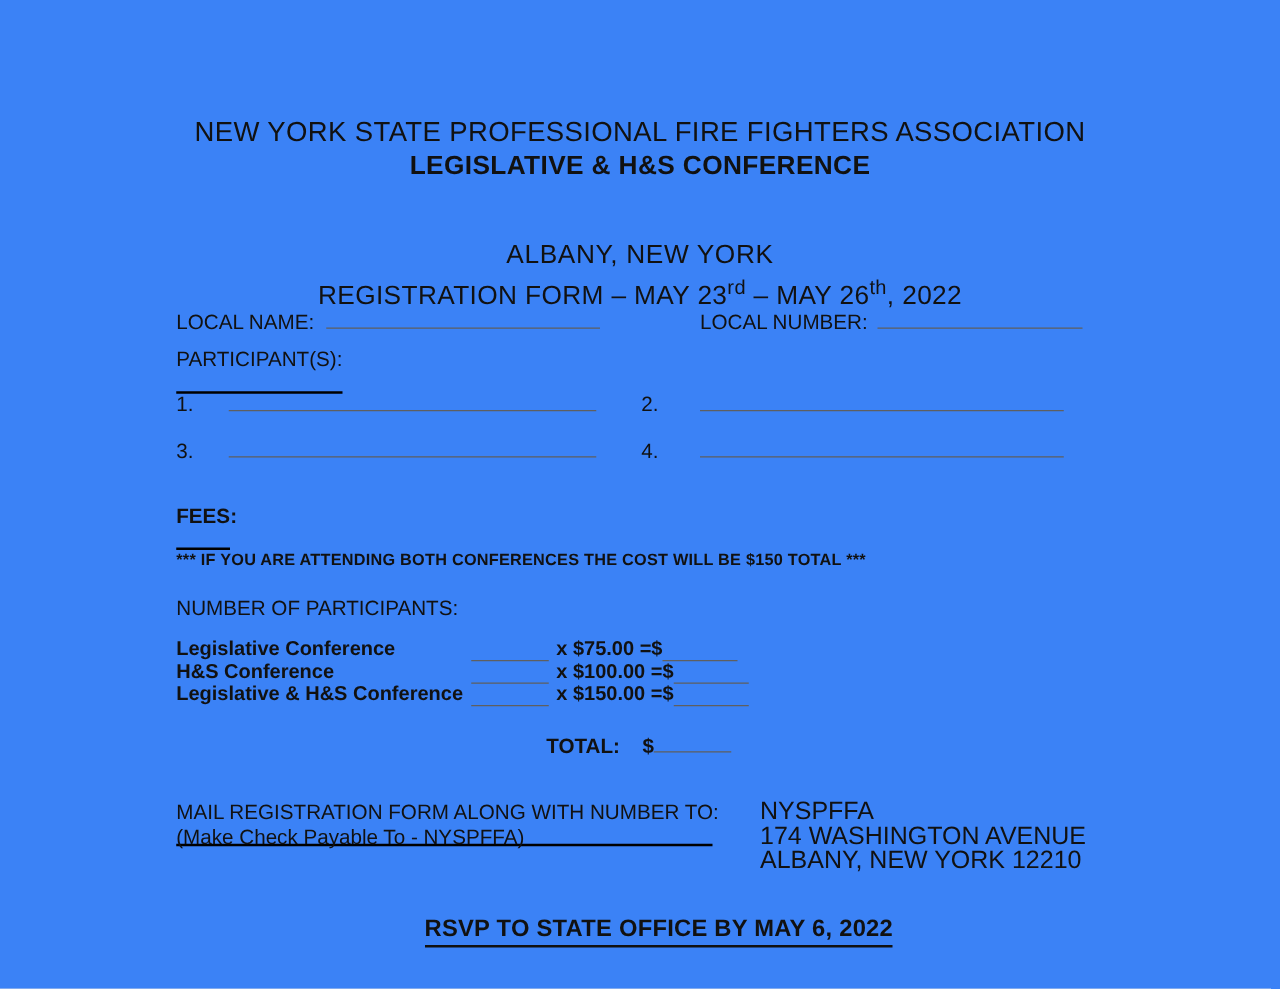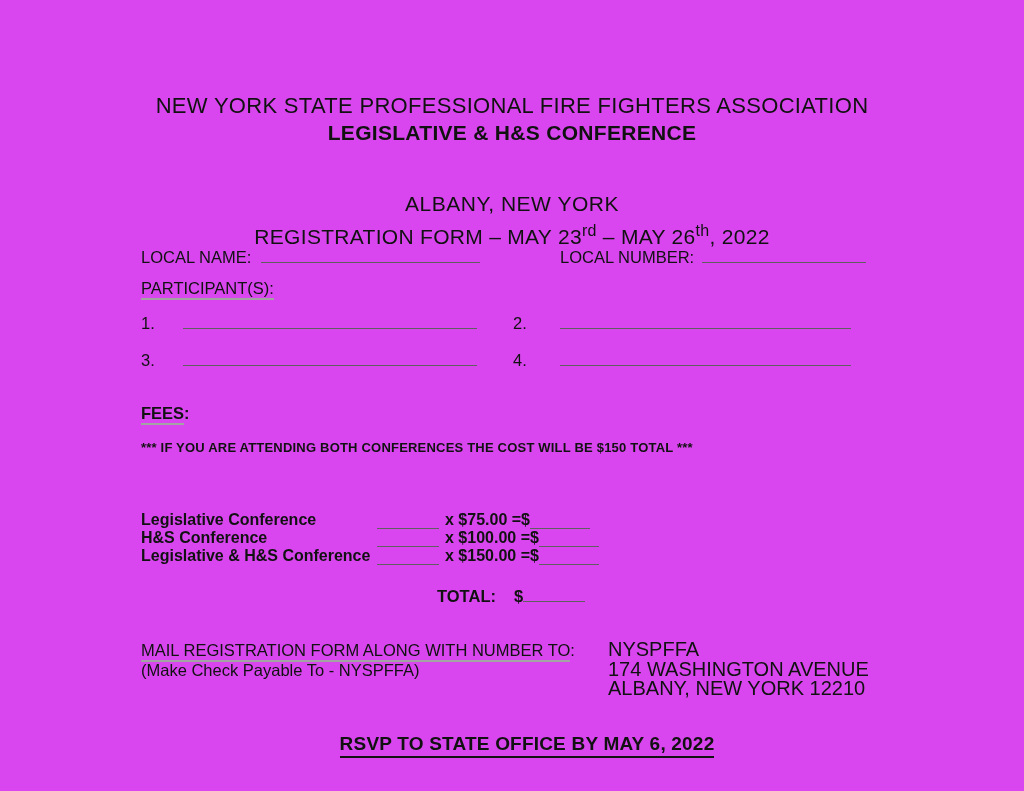--- a/index.html
+++ b/index.html
@@ -1,20 +1,20 @@
 <!DOCTYPE html>
 <html><head>
 <meta charset="utf-8">
 <style>
   * { margin:0; padding:0; box-sizing:border-box; }
   html,body { background:#e8e8e8; }
   .page {
     position:relative;
     width:1024px; height:791px;
-    background:#d946ef;
+    background:#3b82f6;
     font-family:"Liberation Sans", sans-serif;
     color:#111;
     overflow:hidden;
     margin:0 auto;
   }
   .abs { position:absolute; }
 
   
   .header { top:92px; left:0; right:0; text-align:center; }
   .h-line1 { font-size:22px; font-weight:400; line-height:27px; letter-spacing:.3px; }
@@ -24,21 +24,21 @@
   .h-line4 sup { font-size:16px; }
 
   
   .lbl { font-size:16.5px; }
   .blank {
     display:inline-block;
     border-bottom:1.5px solid #5f5f5f;
     height:17px;
     vertical-align:baseline;
   }
-  .u-inc { border-bottom:2px solid #a3a3a3; padding-bottom:1px; }
+  .u-inc { border-bottom:2px solid #000000; padding-bottom:16px; }
 
   
   .g-local-name  { top:246px; left:141px; white-space:nowrap; }
   .g-local-num   { top:246px; left:560px; white-space:nowrap; }
   .g-local-name .blank { width:219px; margin-left:10px; }
   .g-local-num  .blank { width:164px; margin-left:8px; }
 
   
   .g-part-head { top:279px; left:141px; font-size:16.5px; }
   .p-num { font-size:16.5px; }
@@ -103,20 +103,21 @@
     <span class="p-num">3.</span><span class="blank"></span>
   </div>
   <div class="abs g-p4">
     <span class="p-num">4.</span><span class="blank"></span>
   </div>
 
   <div class="abs g-fees-head">
     <span class="u-inc">FEES</span><span>:</span>
   </div>
   <div class="abs g-banner">*** IF YOU ARE ATTENDING BOTH CONFERENCES THE COST WILL BE $150 TOTAL ***</div>
+  <div class="abs g-nop">NUMBER OF PARTICIPANTS:</div>
 
   <div class="abs fee-row fee-row-0">
     <span class="fee-label">Legislative Conference</span>
       <span class="blank fee-blank1"></span>
       <span class="fee-rate">x $75.00 =$</span>
       <span class="blank fee-blank2"></span>
   </div>
   <div class="abs fee-row fee-row-1">
     <span class="fee-label">H&amp;S Conference</span>
       <span class="blank fee-blank1"></span>

